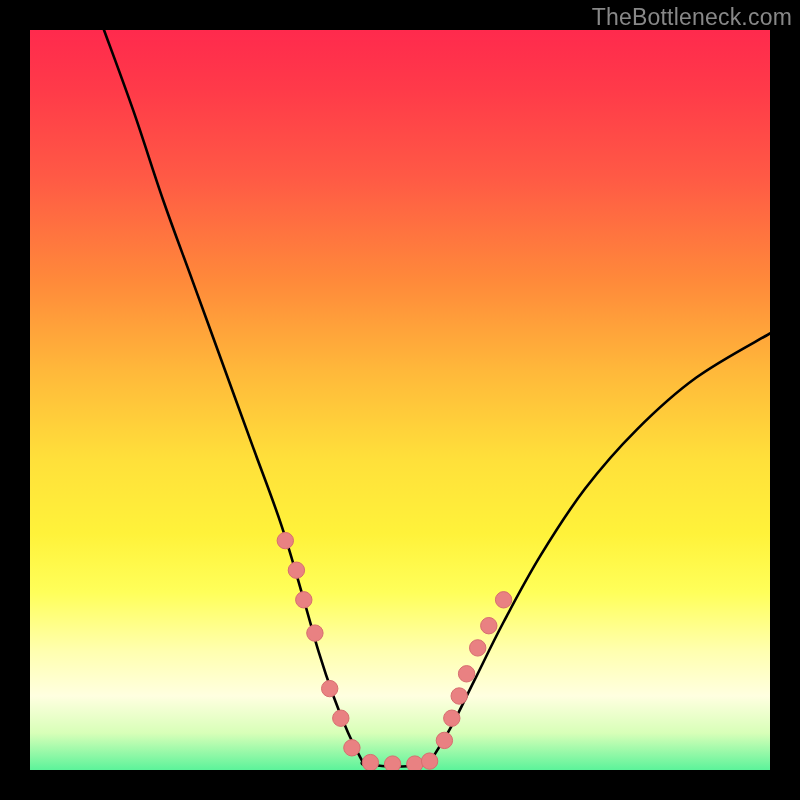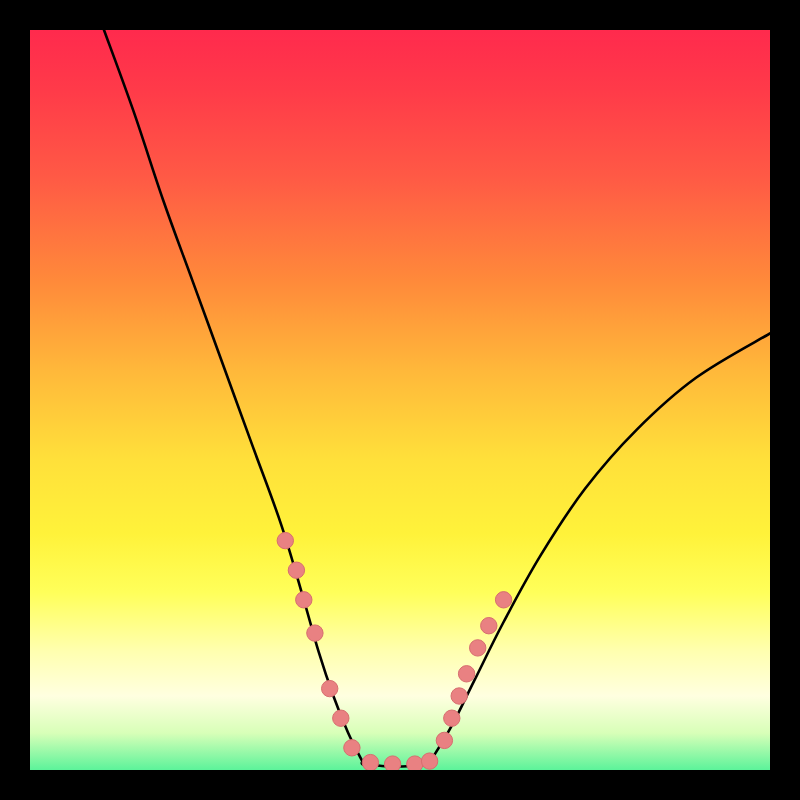--- a/index.html
+++ b/index.html
@@ -53,20 +53,21 @@
     font-size: 23px;
     font-weight: 500;
     letter-spacing: 0.2px;
     user-select: none;
   }
 </style>
 </head>
 <body>
 
 <div class="frame">
+  <div class="watermark">TheBottleneck.com</div>
   <div class="plot">
     <svg class="curve" viewBox="0 0 740 740">
       <g id="curve-group">
           <path d="M 74 0 C 79.328 14.651999999999996, 92.94400000000002 50.763999999999996, 103.60000000000001 81.39999999999998 C 114.256 112.03599999999996, 122.54399999999998 139.56399999999994, 133.2 170.19999999999993 C 143.856 200.83599999999993, 152.144 222.29599999999996, 162.8 251.59999999999997 C 173.45600000000002 280.904, 181.744 303.6959999999999, 192.4 332.99999999999994 C 203.056 362.304, 211.344 385.096, 222 414.4 C 232.656 443.70399999999995, 242.276 467.828, 251.60000000000002 495.79999999999995 C 260.92400000000004 523.7719999999999, 267.14 547.156, 273.8 569.8 C 280.46000000000004 592.444, 283.27200000000005 604.284, 288.6 621.6 C 293.928 638.916, 298.072 651.348, 303.4 666 C 308.72799999999995 680.652, 312.87199999999996 691.012, 318.2 703 C 323.528 714.988, 330.336 727.272, 333 732.6 C 335.664 737.928, 329.004 731.9340000000001, 333 732.6 C 336.996 733.266, 347.20799999999997 735.634, 355.2 736.3 C 363.192 736.9659999999999, 369.408 736.9659999999999, 377.40000000000003 736.3 C 385.39200000000005 735.634, 395.60400000000004 733.266, 399.6 732.6 C 403.596 731.9340000000001, 395.60400000000004 739.26, 399.6 732.6 C 403.596 725.94, 413.80799999999994 710.2520000000001, 421.79999999999995 695.6 C 429.792 680.948, 434.676 669.8480000000001, 444 651.2 C 453.324 632.552, 461.612 614.644, 473.6 592 C 485.588 569.356, 495.948 549.376, 510.59999999999997 525.4 C 525.252 501.424, 537.684 481.444, 555 458.8 C 572.316 436.156, 586.8199999999999 419.58, 606.8 399.59999999999997 C 626.78 379.61999999999995, 642.024 365.11599999999993, 666 347.79999999999995 C 689.976 330.484, 726.68 311.392, 740 303.40000000000003" fill="none" stroke="#000000" stroke-width="2.6" stroke-linecap="round"></path>
         </g>
       <g id="marker-group">
           <circle cx="255.29999999999998" cy="510.6" r="8.2" fill="#e98182" stroke="#d76e6f" stroke-width="1"></circle>
           <circle cx="266.4" cy="540.2" r="8.2" fill="#e98182" stroke="#d76e6f" stroke-width="1"></circle>
           <circle cx="273.8" cy="569.8" r="8.2" fill="#e98182" stroke="#d76e6f" stroke-width="1"></circle>
           <circle cx="284.90000000000003" cy="603.1" r="8.2" fill="#e98182" stroke="#d76e6f" stroke-width="1"></circle>

